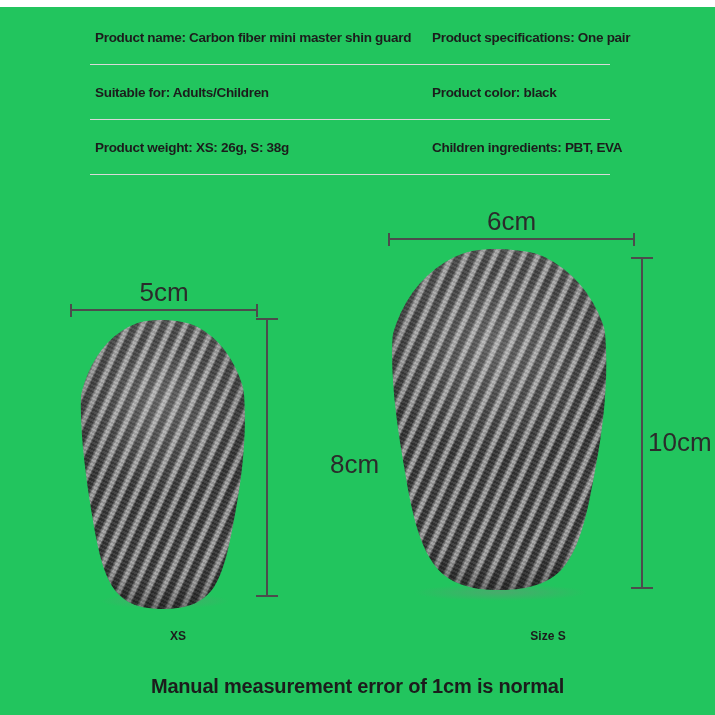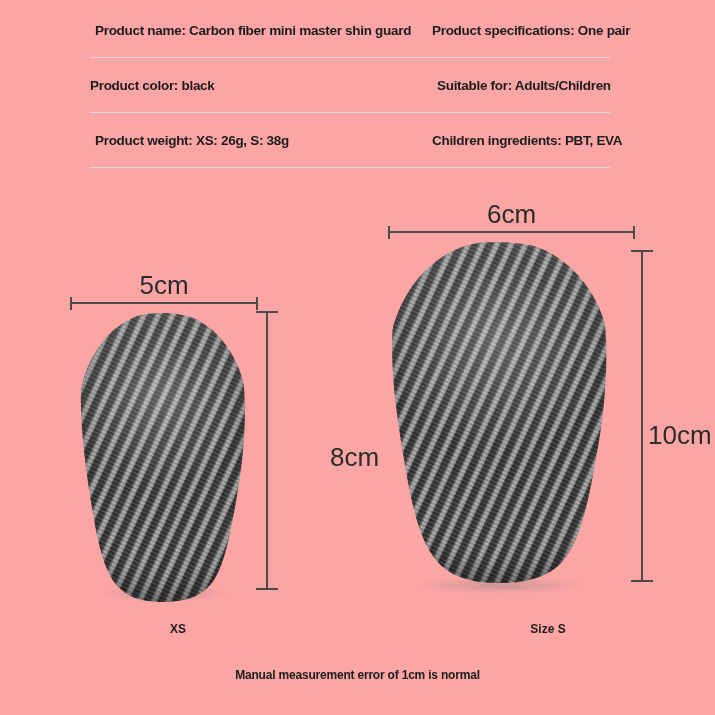--- a/index.html
+++ b/index.html
@@ -3,21 +3,21 @@
 <meta charset="utf-8">
 <style>
   html,body{margin:0;padding:0;}
   body{
     width:715px;height:715px;
     background:#ffffff;
     font-family:"Liberation Sans", sans-serif;
     position:relative;
     overflow:hidden;
   }
-  .page{position:absolute;inset:0;background:#fca5a5;}
+  .page{position:absolute;inset:0;background:#22c55e;margin-top:7px;}
 
   
   .spec-table{position:absolute;left:90px;top:3px;width:520px;}
   .spec-row{
     height:54px;display:grid;grid-template-columns:342px 1fr;
     align-items:center;border-bottom:1px solid #d9d9d9;
   }
   .spec-cell{
     font-size:13.5px;font-weight:bold;color:#1c1c1c;
     letter-spacing:-0.3px;white-space:nowrap;
@@ -84,36 +84,36 @@
   .size-label{
     position:absolute;font-size:12px;font-weight:bold;color:#1c1c1c;
     text-align:center;white-space:nowrap;
   }
   .xs-size-label{left:83px;top:622px;width:190px;}
   .s-size-label{left:448px;top:622px;width:200px;}
 
   
   .note{
     position:absolute;left:0;right:0;top:668px;text-align:center;
-    font-size:12px;font-weight:bold;color:#1c1c1c;letter-spacing:-0.2px;
+    font-size:20px;font-weight:bold;color:#1c1c1c;letter-spacing:-0.2px;
   }
 </style>
 </head>
 <body>
 
 <div class="page">
 
   <div class="spec-table">
     <div class="spec-row">
       <div class="spec-cell left">Product name: Carbon fiber mini master shin guard</div>
       <div class="spec-cell right">Product specifications: One pair</div>
     </div>
     <div class="spec-row">
+      <div class="spec-cell left">Suitable for: Adults/Children</div>
       <div class="spec-cell right">Product color: black</div>
-      <div class="spec-cell left">Suitable for: Adults/Children</div>
     </div>
     <div class="spec-row">
       <div class="spec-cell left">Product weight: XS: 26g, S: 38g</div>
       <div class="spec-cell right">Children ingredients: PBT, EVA</div>
     </div>
   </div>
 
   <div class="dim-label xs-dim-label-w">5cm</div>
   <div class="dim-h xs-dim-h"></div>
   <div class="dim-v xs-dim-v"></div>

